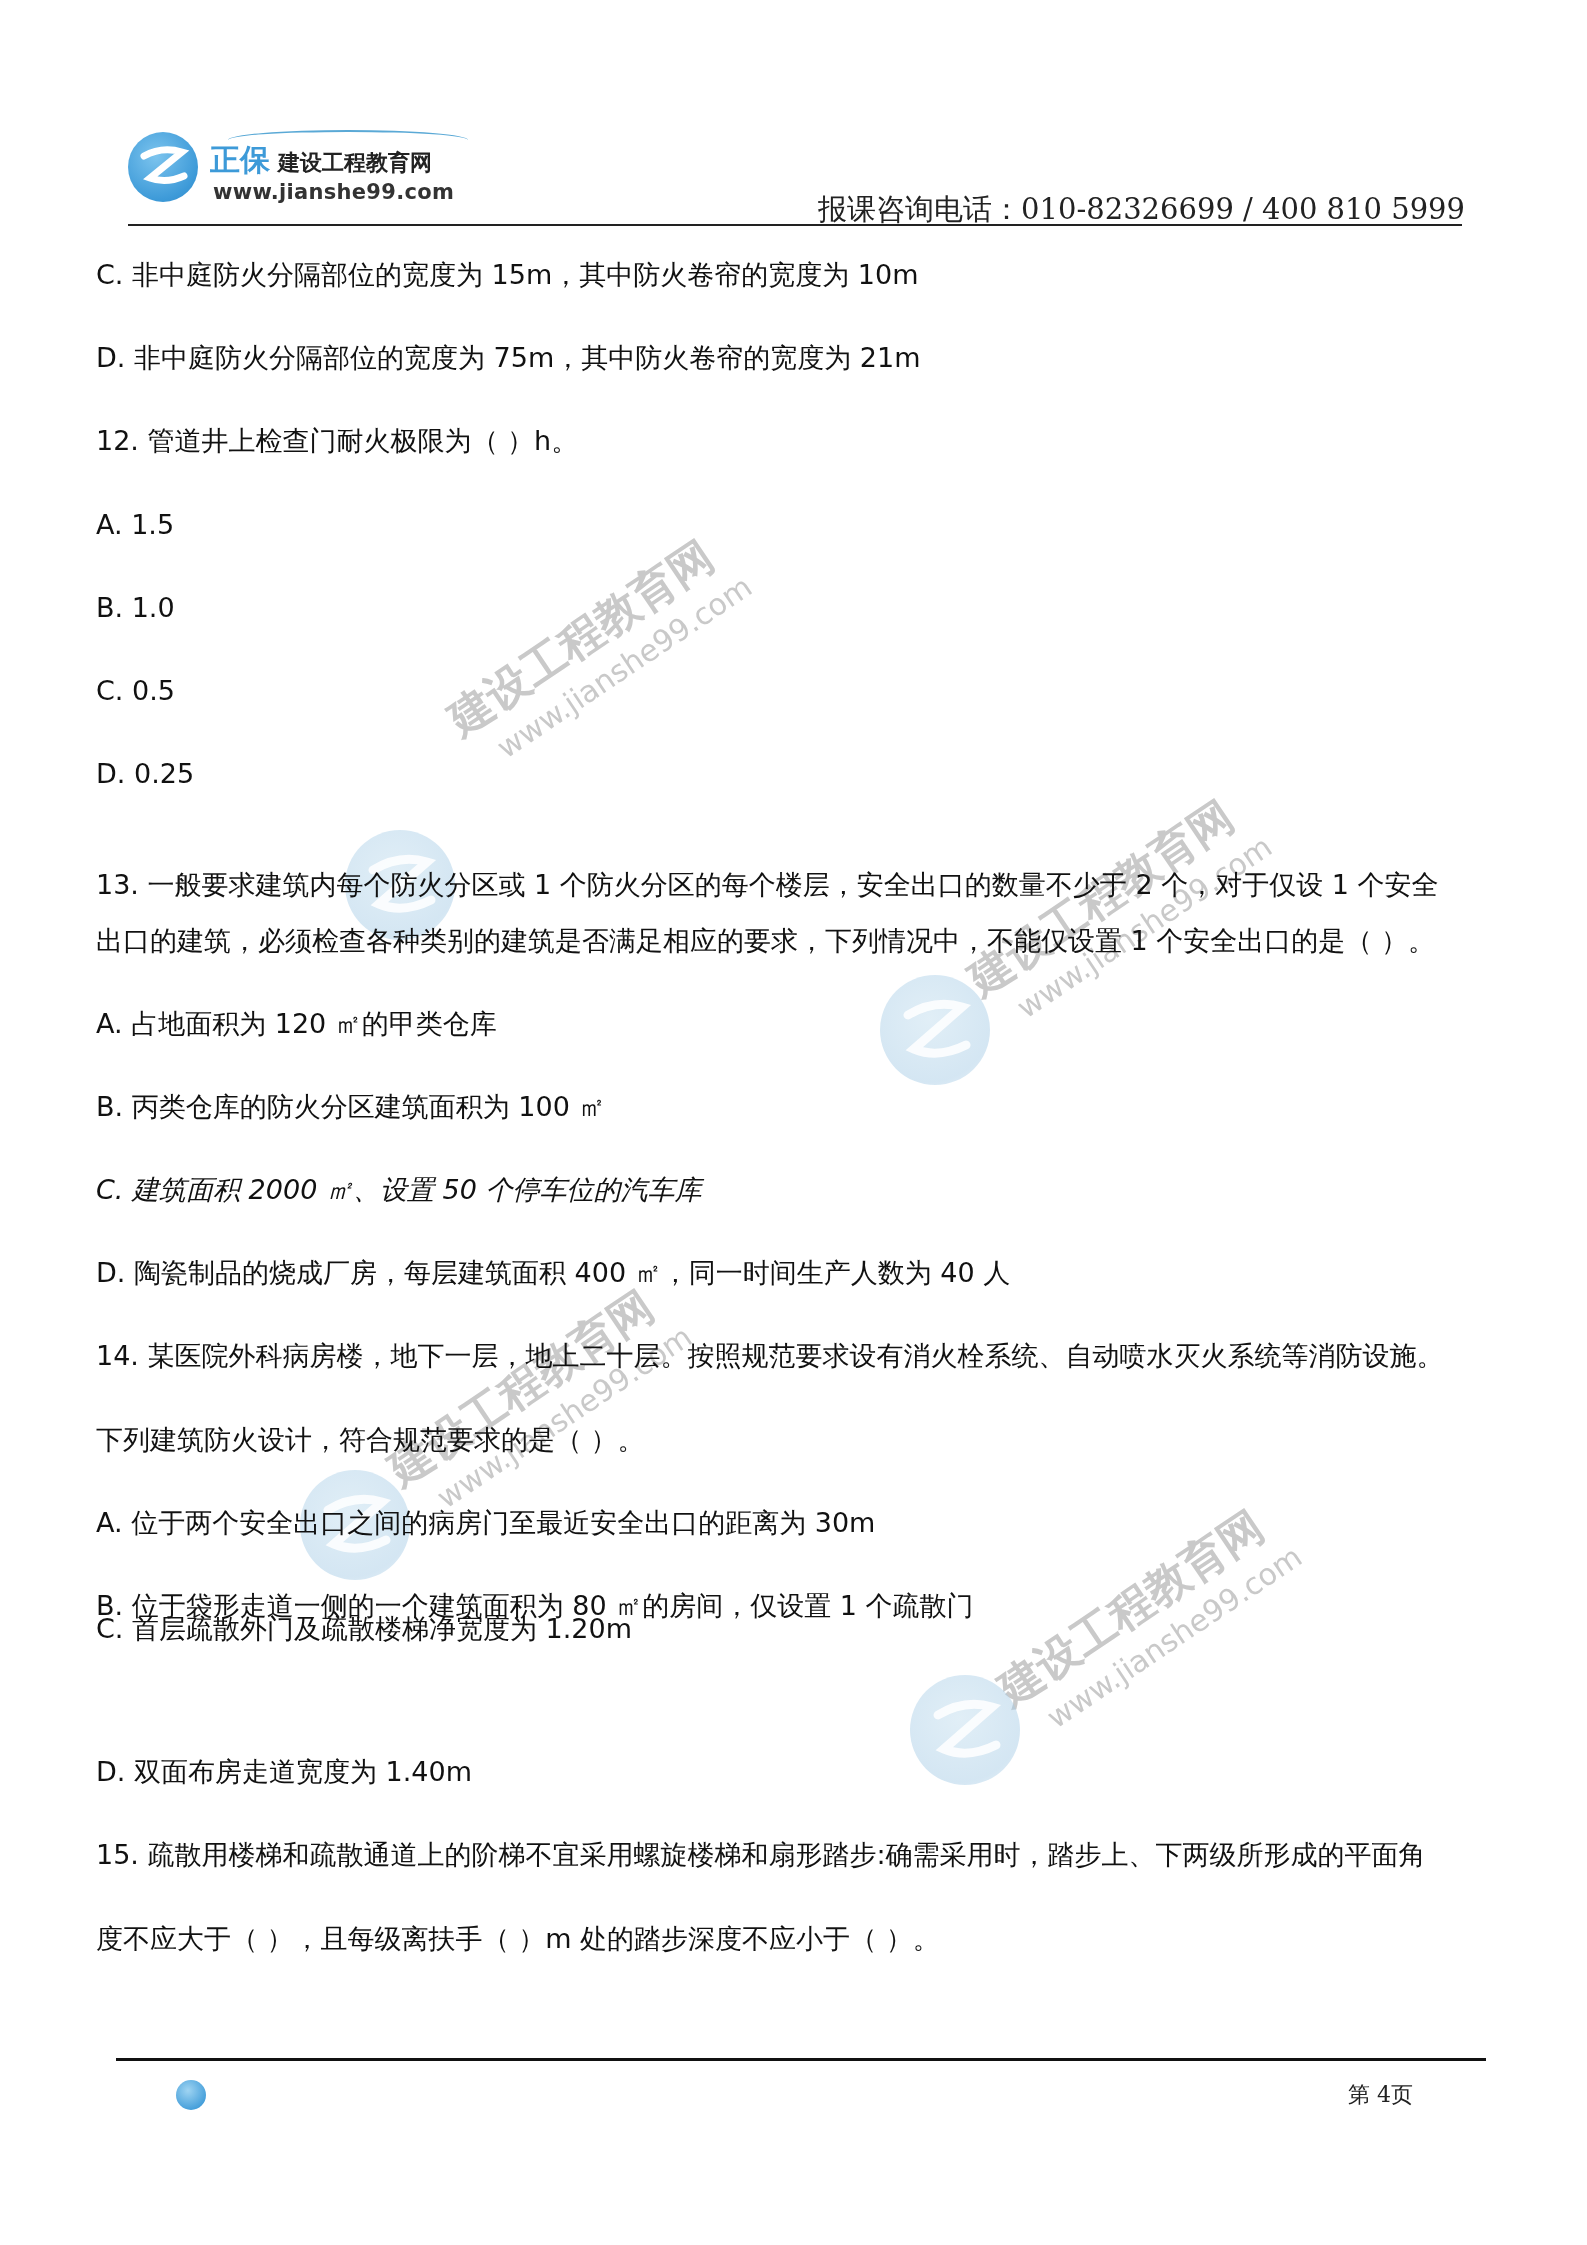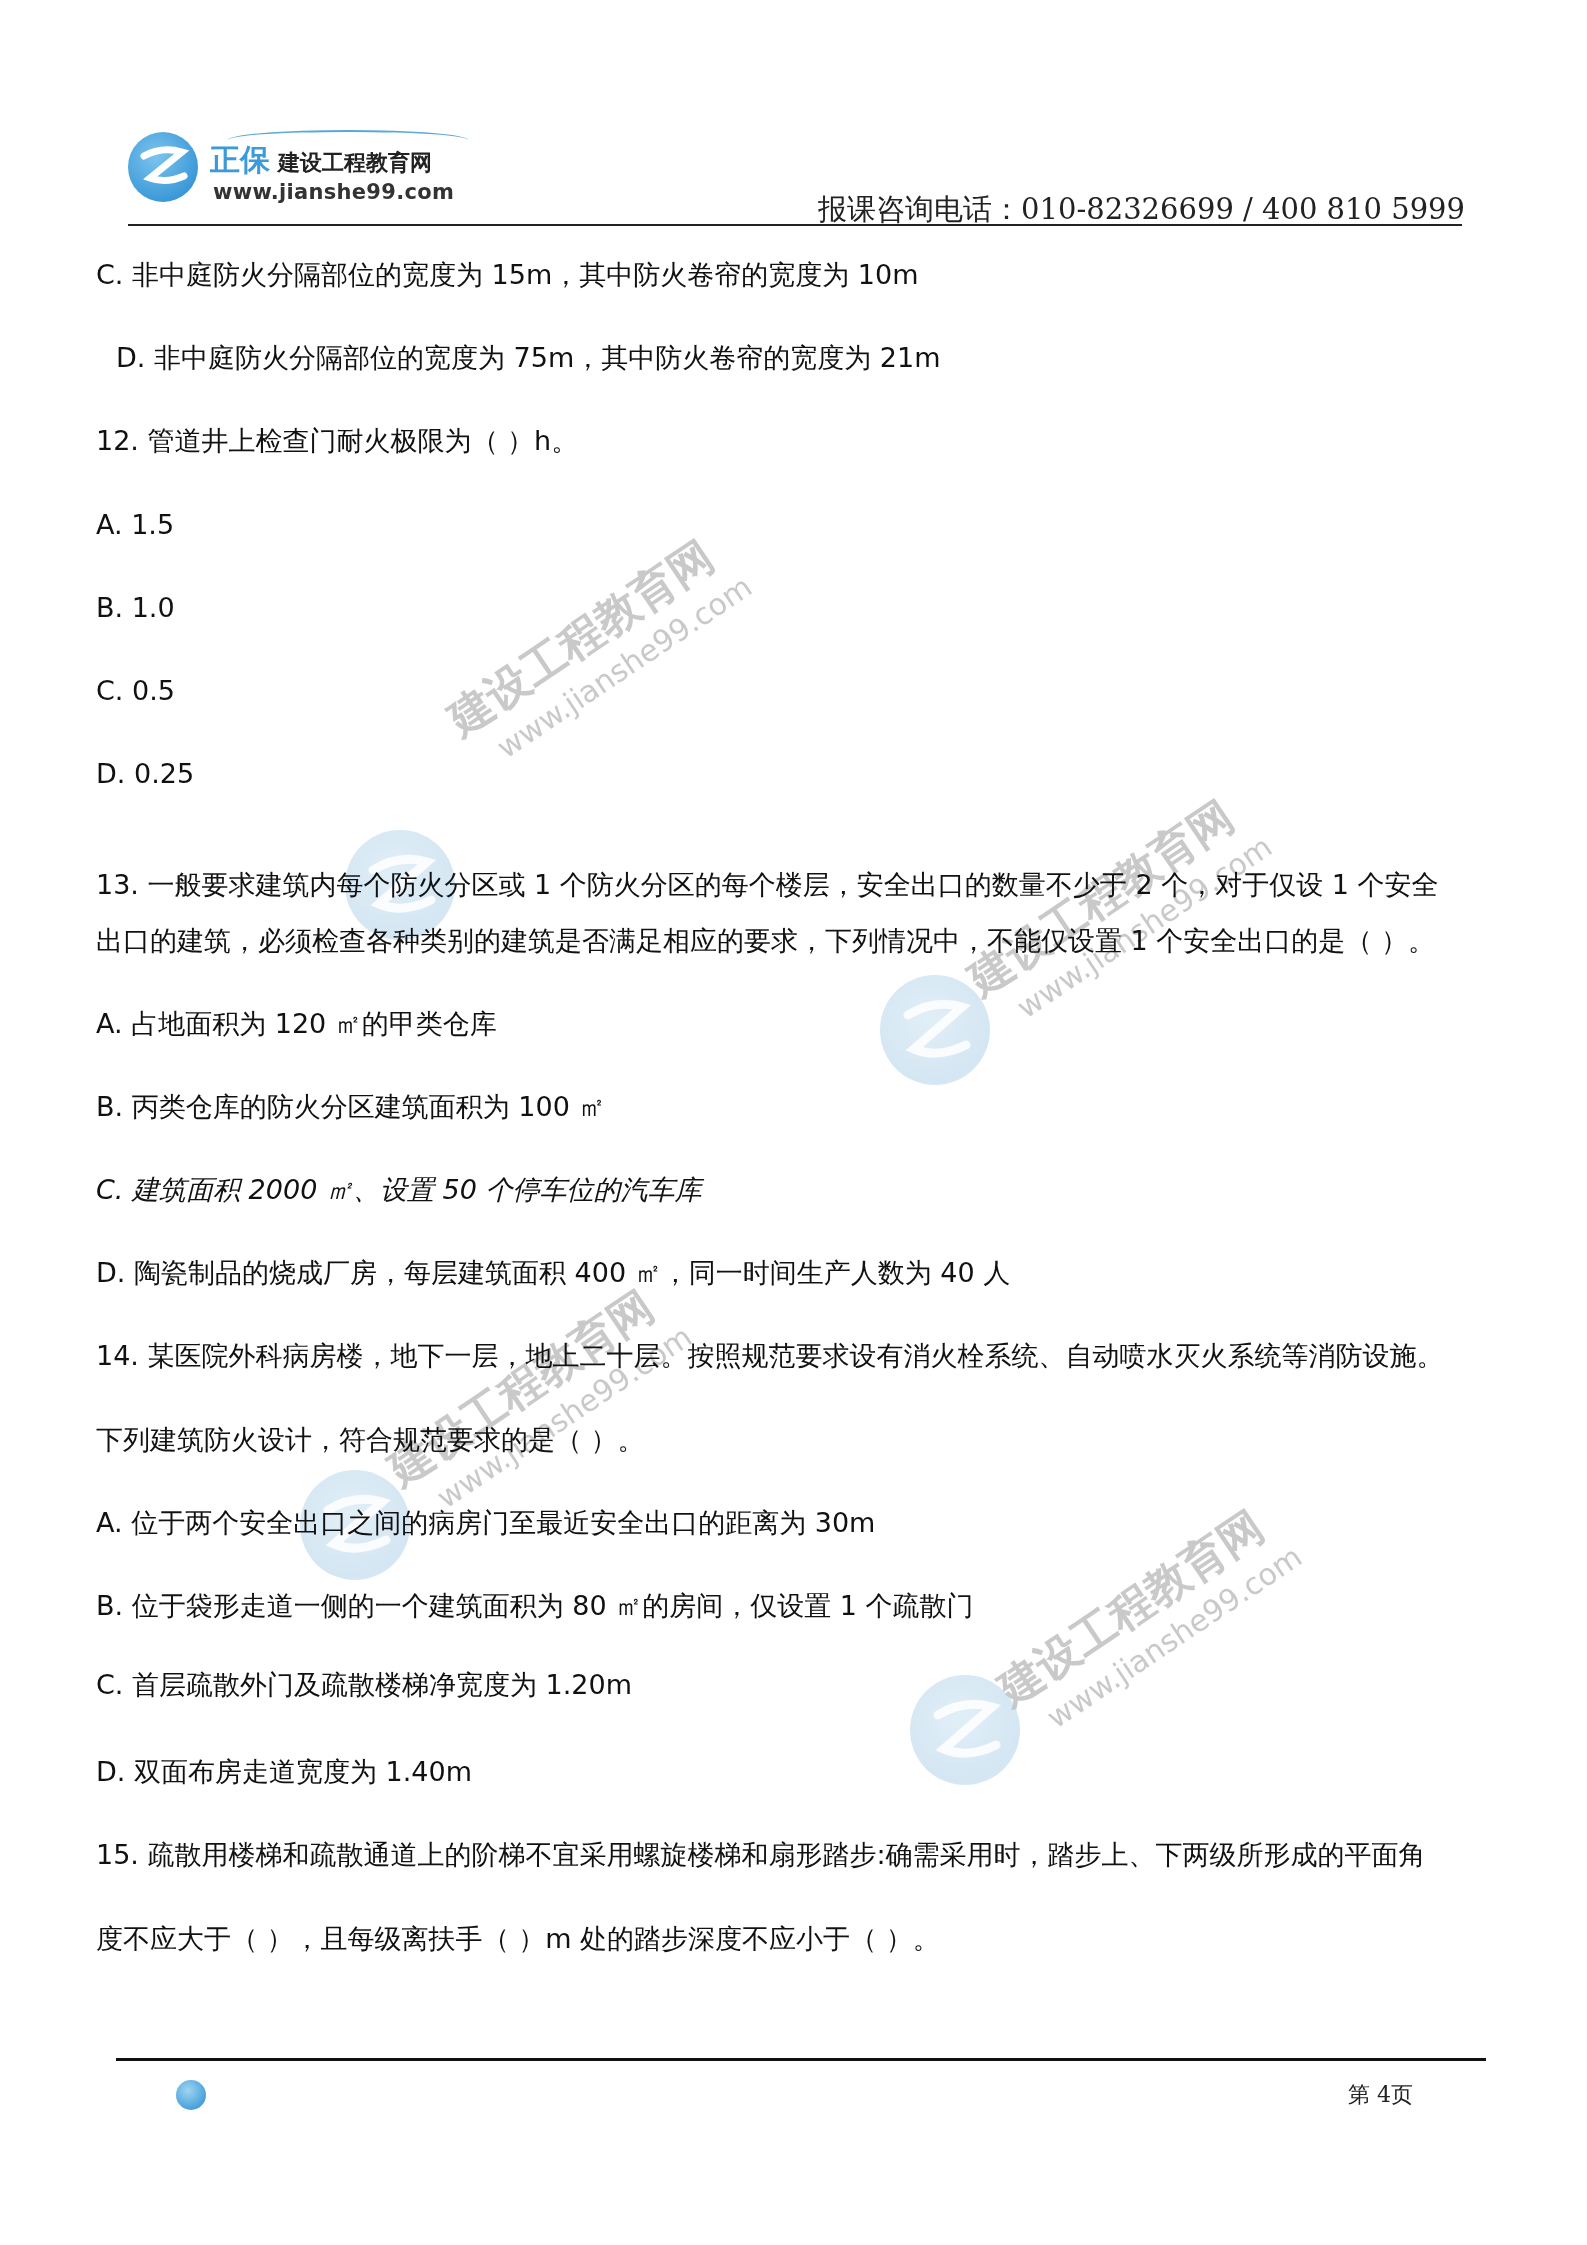--- a/index.html
+++ b/index.html
@@ -98,40 +98,40 @@
   <span class="wm-text wm-cn" style="left:0; top:0;">建设工程教育网</span>
   <span class="wm-text wm-url" style="left:40px; top:40px;">www.jianshe99.com</span>
 </div>
 <div class="wm-circle" style="left:910px; top:1675px;">
   <svg width="110" height="110" viewBox="0 0 110 110">
       <path d="M28 40 Q55 24 82 32 L34 74 Q58 84 86 70" stroke="rgba(255,255,255,0.85)" stroke-width="9" fill="none" stroke-linecap="round"></path>
     </svg>
 </div>
 
 <div class="line" style="top:258px;">C. 非中庭防火分隔部位的宽度为 15m，其中防火卷帘的宽度为 10m</div>
-<div class="line" style="top:341px;margin-left:20px;">D. 非中庭防火分隔部位的宽度为 75m，其中防火卷帘的宽度为 21m</div>
+<div class="line" style="top:341px;">D. 非中庭防火分隔部位的宽度为 75m，其中防火卷帘的宽度为 21m</div>
 
 <div class="line" style="top:424px;">12.  管道井上检查门耐火极限为（    ）h。</div>
 <div class="line" style="top:508px;">A. 1.5</div>
 <div class="line" style="top:591px;">B. 1.0</div>
 <div class="line" style="top:674px;">C. 0.5</div>
 <div class="line" style="top:757px;">D. 0.25</div>
 
 <div class="line" style="top:840px;margin-top:28px;">13.  一般要求建筑内每个防火分区或 1 个防火分区的每个楼层，安全出口的数量不少于 2 个，对于仅设 1 个安全</div>
 <div class="line" style="top:924px;">出口的建筑，必须检查各种类别的建筑是否满足相应的要求，下列情况中，不能仅设置 1 个安全出口的是（    ）。</div>
 <div class="line" style="top:1007px;">A. 占地面积为 120 ㎡的甲类仓库</div>
 <div class="line" style="top:1090px;">B. 丙类仓库的防火分区建筑面积为 100 ㎡</div>
 <div class="line" style="top:1173px;font-style:italic;">C. 建筑面积 2000 ㎡、设置 50 个停车位的汽车库</div>
 <div class="line" style="top:1256px;text-align:right;">D. 陶瓷制品的烧成厂房，每层建筑面积 400 ㎡，同一时间生产人数为 40 人</div>
 
 <div class="line" style="top:1339px;">14.  某医院外科病房楼，地下一层，地上二十层。按照规范要求设有消火栓系统、自动喷水灭火系统等消防设施。</div>
 <div class="line" style="top:1423px;">下列建筑防火设计，符合规范要求的是（    ）。</div>
 <div class="line" style="top:1506px;">A. 位于两个安全出口之间的病房门至最近安全出口的距离为 30m</div>
 <div class="line" style="top:1589px;">B. 位于袋形走道一侧的一个建筑面积为 80 ㎡的房间，仅设置 1 个疏散门</div>
-<div class="line" style="top:1668px;">C. 首层疏散外门及疏散楼梯净宽度为 1.20m</div>
+<div class="line" style="top:1612px;">C. 首层疏散外门及疏散楼梯净宽度为 1.20m</div>
 <div class="line" style="top:1755px;">D. 双面布房走道宽度为 1.40m</div>
 
 <div class="line" style="top:1838px;">15.  疏散用楼梯和疏散通道上的阶梯不宜采用螺旋楼梯和扇形踏步:确需采用时，踏步上、下两级所形成的平面角</div>
 <div class="line" style="top:1922px;">度不应大于（    ），且每级离扶手（    ）m 处的踏步深度不应小于（    ）。</div>
 
 <div class="footer-rule"></div>
 <div class="footer-logo">
   <span class="footer-icon"></span>
 </div>
 <div class="footer-page">第 4页</div>

